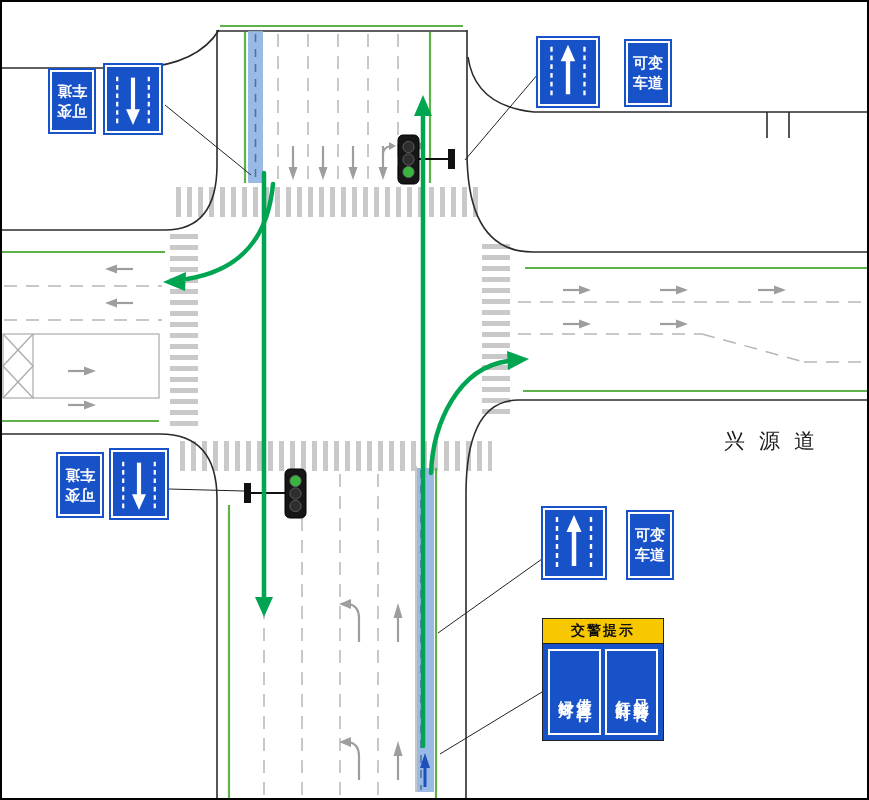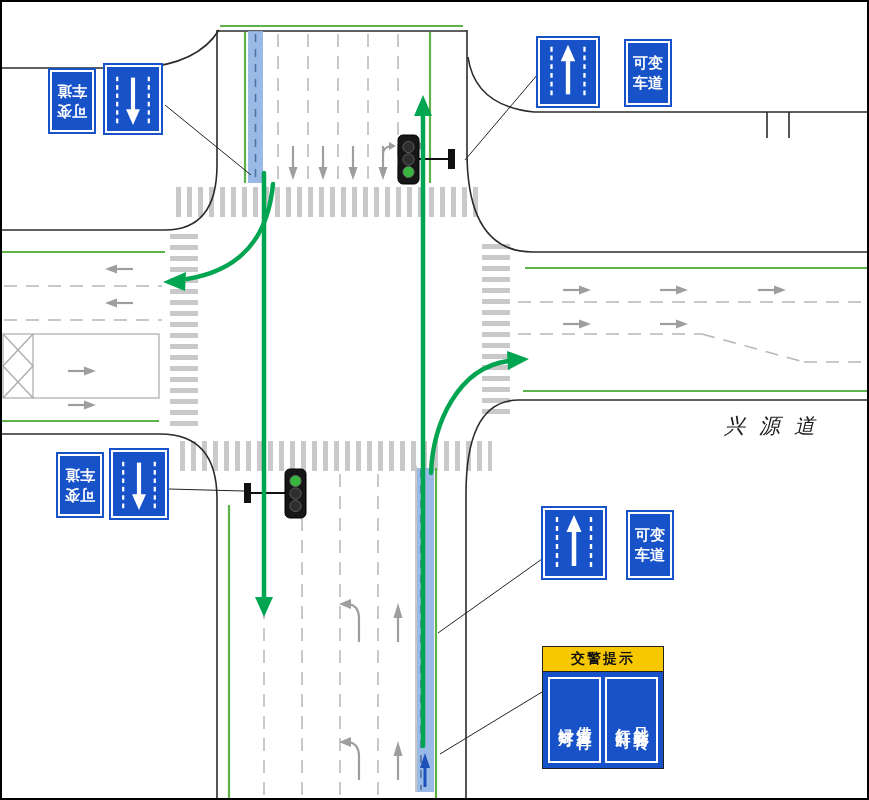--- a/index.html
+++ b/index.html
@@ -236,29 +236,29 @@
       <line x1="45" y1="7" x2="45" y2="59" stroke="#fff" stroke-width="2.4" stroke-dasharray="5 4"></line>
       <line x1="28" y1="56" x2="28" y2="19" stroke="#fff" stroke-width="4.5"></line>
       <polygon points="28,5 20.5,22 35.5,22" fill="#fff"></polygon>
     </svg>
   </div>
   <div class="sign text-sign" style="left:626px; top:510px; width:44px; height:66px;">
     <div>可变</div>
     <div>车道</div>
   </div>
 
-  <div class="police" style="left:540px; top:616px;margin-top:28px;">
+  <div class="police" style="left:540px; top:616px;">
     <div class="police-header">交警提示</div>
     <div class="police-body">
       <div class="police-panel">
         <span class="vcol">绿灯可</span>
         <span class="vcol">借道直行</span>
       </div>
       <div class="police-panel">
         <span class="vcol">红灯时</span>
         <span class="vcol">只能右转</span>
       </div>
     </div>
   </div>
 
-  <div class="road-label" style="left:722px; top:410px;font-style:italic;">兴源道</div>
+  <div class="road-label" style="left:722px; top:425px;">兴源道</div>
 
 </div>
 
 </body></html>

